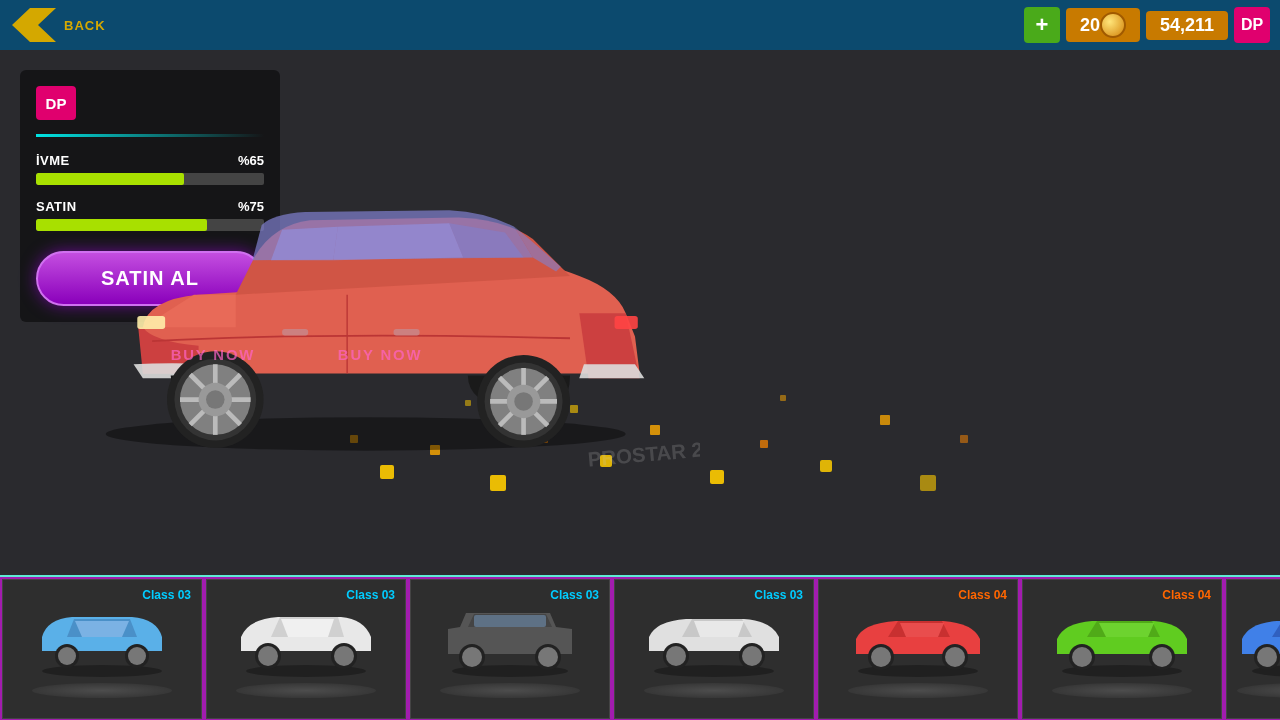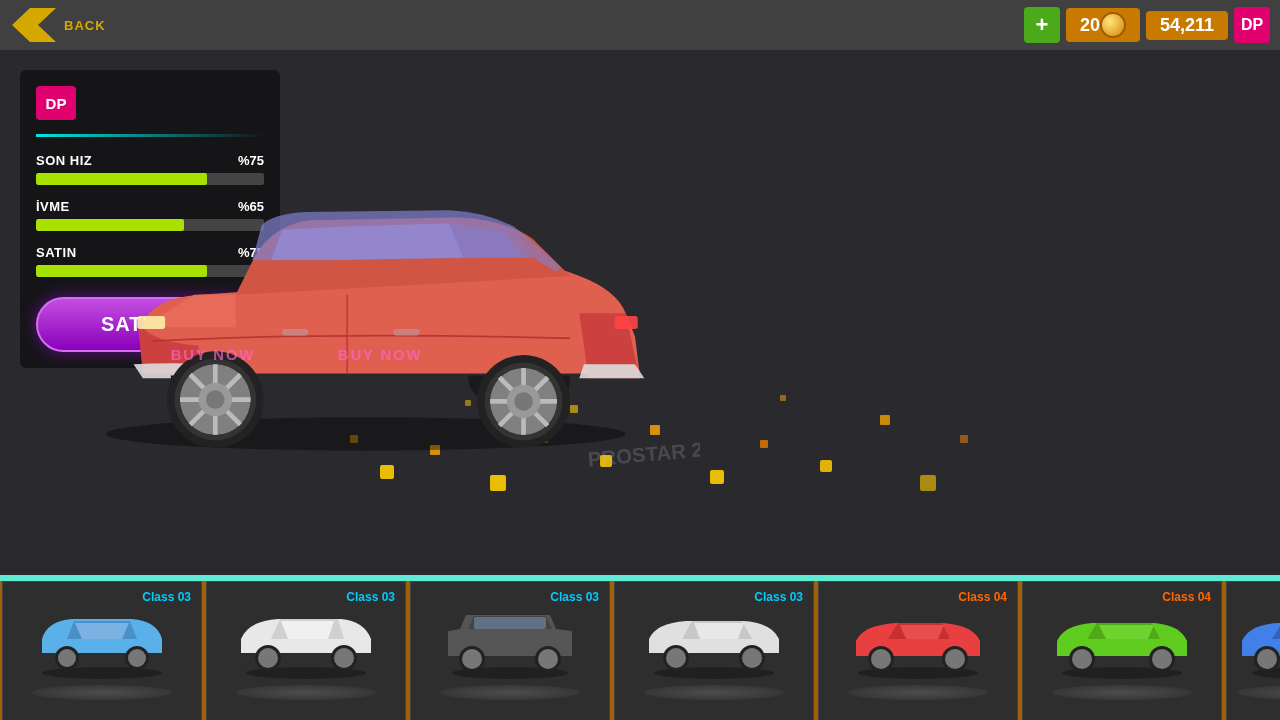--- a/index.html
+++ b/index.html
@@ -9,21 +9,21 @@
       overflow: hidden;
       background: #1a1a1a;
       font-family: Arial, sans-serif;
     }
 
     
     .top-bar {
       position: absolute;
       top: 0; left: 0; right: 0;
       height: 50px;
-      background: #404040;
+      background: #0c4a6e;
       display: flex;
       align-items: center;
       justify-content: space-between;
       padding: 0 10px;
       z-index: 10;
     }
 
     .back-btn {
       display: flex;
       align-items: center;
@@ -214,24 +214,24 @@
       justify-content: center;
       margin-top: 40px;
     }
 
     
     .bottom-bar {
       position: absolute;
       bottom: 0;
       left: 0; right: 0;
       height: 145px;
-      background: #a16207;
-      display: flex;
-      align-items: center;
-      border-top: 6px solid #5eead4;
+      background: #a21caf;
+      display: flex;
+      align-items: center;
+      border-top: 2px solid #5eead4;
       overflow: hidden;
     }
 
     .car-card {
       flex: 0 0 200px;
       height: 140px;
       background: #2e2e2e;
       border: 1px solid #444;
       display: flex;
       flex-direction: column;
@@ -295,29 +295,20 @@
 </div>
 
 <div class="main-area">
 
   <div class="left-panel">
     <div class="price-row">
       <div class="dp-badge">DP</div>
     </div>
     <div class="price-underline"></div>
 
-    <div class="stat-row">
-      <div class="stat-header">
-        <span class="stat-label">SON HIZ</span>
-        <span class="stat-pct">%75</span>
-      </div>
-      <div class="stat-bar-bg">
-          <div class="stat-bar-fill" style="width:75%"></div>
-        </div>
-    </div>
 
     <div class="stat-row">
       <div class="stat-header">
         <span class="stat-label">İVME</span>
         <span class="stat-pct">%65</span>
       </div>
       <div class="stat-bar-bg">
           <div class="stat-bar-fill" style="width:65%"></div>
         </div>
     </div>

